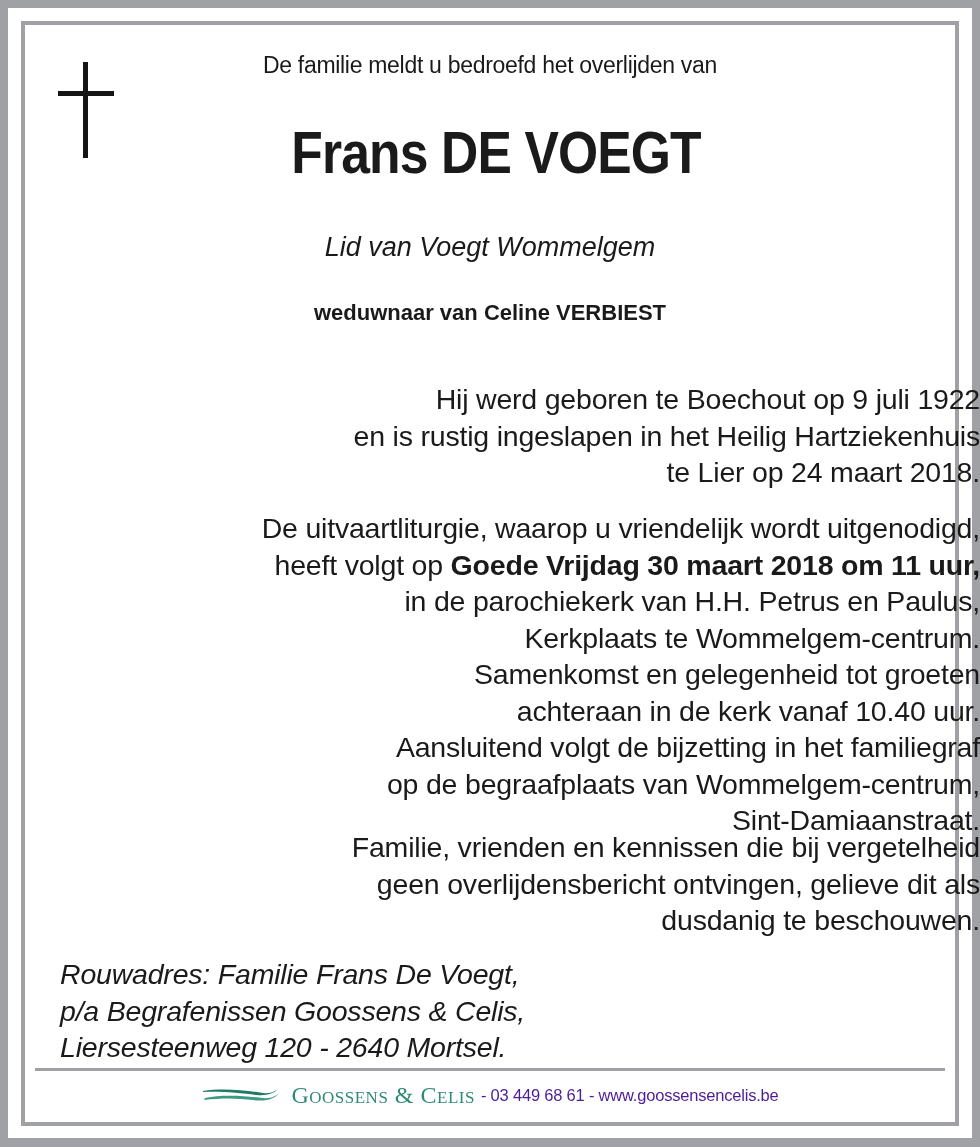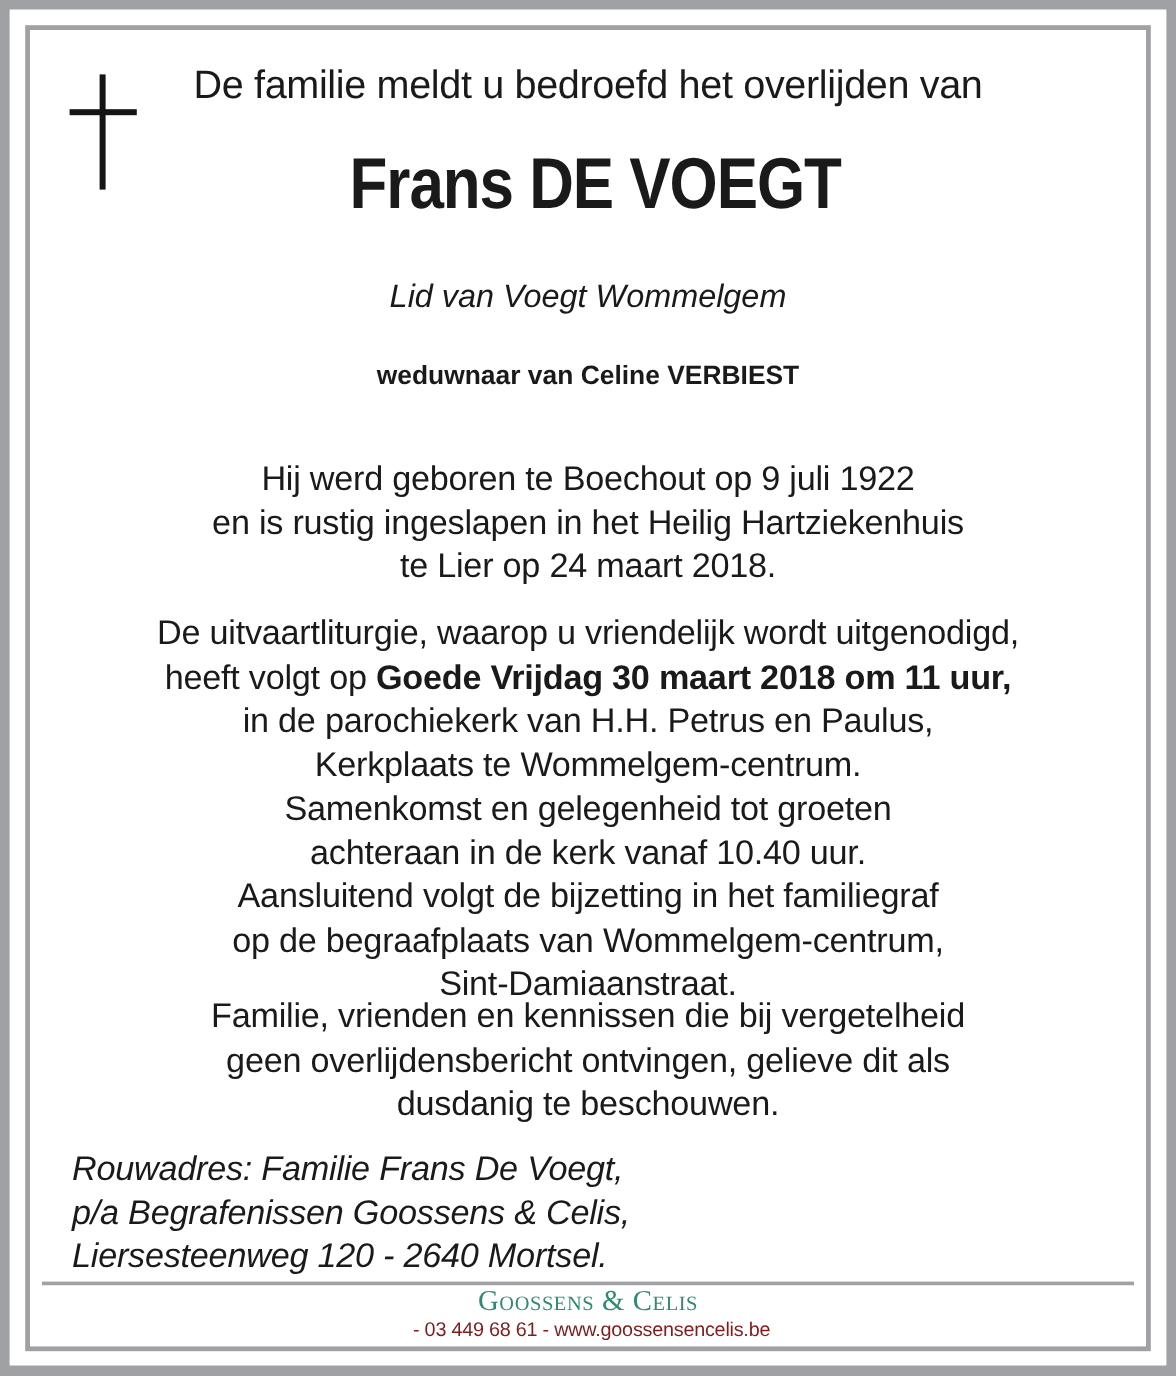--- a/index.html
+++ b/index.html
@@ -3,35 +3,35 @@
 <meta charset="utf-8">
 <style>
   html, body { margin:0; padding:0; background:#ffffff; }
   body { width:980px; height:1147px; position:relative; overflow:hidden; font-family:"Liberation Sans", sans-serif; color:#1a1a1a; }
   .outer { position:absolute; left:0; top:0; width:980px; height:1147px; box-sizing:border-box; border:8px solid #a0a1a5; border-bottom-width:9px; background:#fff; }
   .inner { position:absolute; left:21px; top:21px; width:938px; height:1105px; box-sizing:border-box; border:4px solid #a0a1a5; background:#fff; }
   .cross { position:absolute; left:58px; top:62px; width:56px; height:96px; }
   .cross .v { position:absolute; left:25px; top:0; width:5px; height:96px; background:#151515; }
   .cross .h { position:absolute; left:0; top:29px; width:56px; height:5px; background:#151515; }
   .line { position:absolute; left:0; width:980px; text-align:center; white-space:nowrap; }
-  .intro { top:52px; font-size:33px; letter-spacing:-0.3px; }
+  .intro { top:52px; font-size:23px; letter-spacing:-0.3px; }
   .name { top:118px; font-size:60px; font-weight:bold; letter-spacing:-1px; transform:scaleX(0.86); transform-origin:533px 0; }
   .member { top:232px; font-size:27px; font-style:italic; }
   .widower { top:300px; font-size:22px; font-weight:bold; }
-  .body-block { position:absolute; left:0; width:980px; text-align:center; font-size:28.5px; line-height:36.5px; letter-spacing:-0.2px; }
+  .body-block { position:absolute; left:0; width:980px; text-align:right; font-size:28.5px; line-height:36.5px; letter-spacing:-0.2px; }
   .birth { top:381px; }
   .funeral { top:510px; }
   .funeral b { font-weight:bold; }
   .note { top:829px; }
   .address { position:absolute; left:60px; top:956px; font-size:28.5px; line-height:36.5px; letter-spacing:-0.2px; text-align:left; white-space:nowrap;font-style:italic; }
   .sep { position:absolute; left:35px; top:1068px; width:910px; height:3px; background:#a0a1a5; }
-  .footer { position:absolute; left:0; top:1078px; width:980px; height:34px; display:flex; justify-content:center; align-items:center; white-space:nowrap;flex-direction:column; }
+  .footer { position:absolute; left:0; top:1078px; width:980px; height:34px; display:flex; justify-content:center; align-items:center; white-space:nowrap; }
   .logo-mark { width:80px; height:20px; margin-right:10px; }
   .brand { color:#2e8a73; font-family:"Liberation Serif", serif; font-size:24px; font-variant:small-caps; letter-spacing:0.5px; }
-  .contact { color:#7f1d1d; font-size:16.5px; margin-left:6px; letter-spacing:-0.2px; }
+  .contact { color:#4c1d95; font-size:16.5px; margin-left:6px; letter-spacing:-0.2px; }
 </style>
 </head>
 <body>
 
 <div class="outer"></div>
 <div class="inner"></div>
 
 <div class="cross">
   <div class="v"></div>
     <div class="h"></div>

